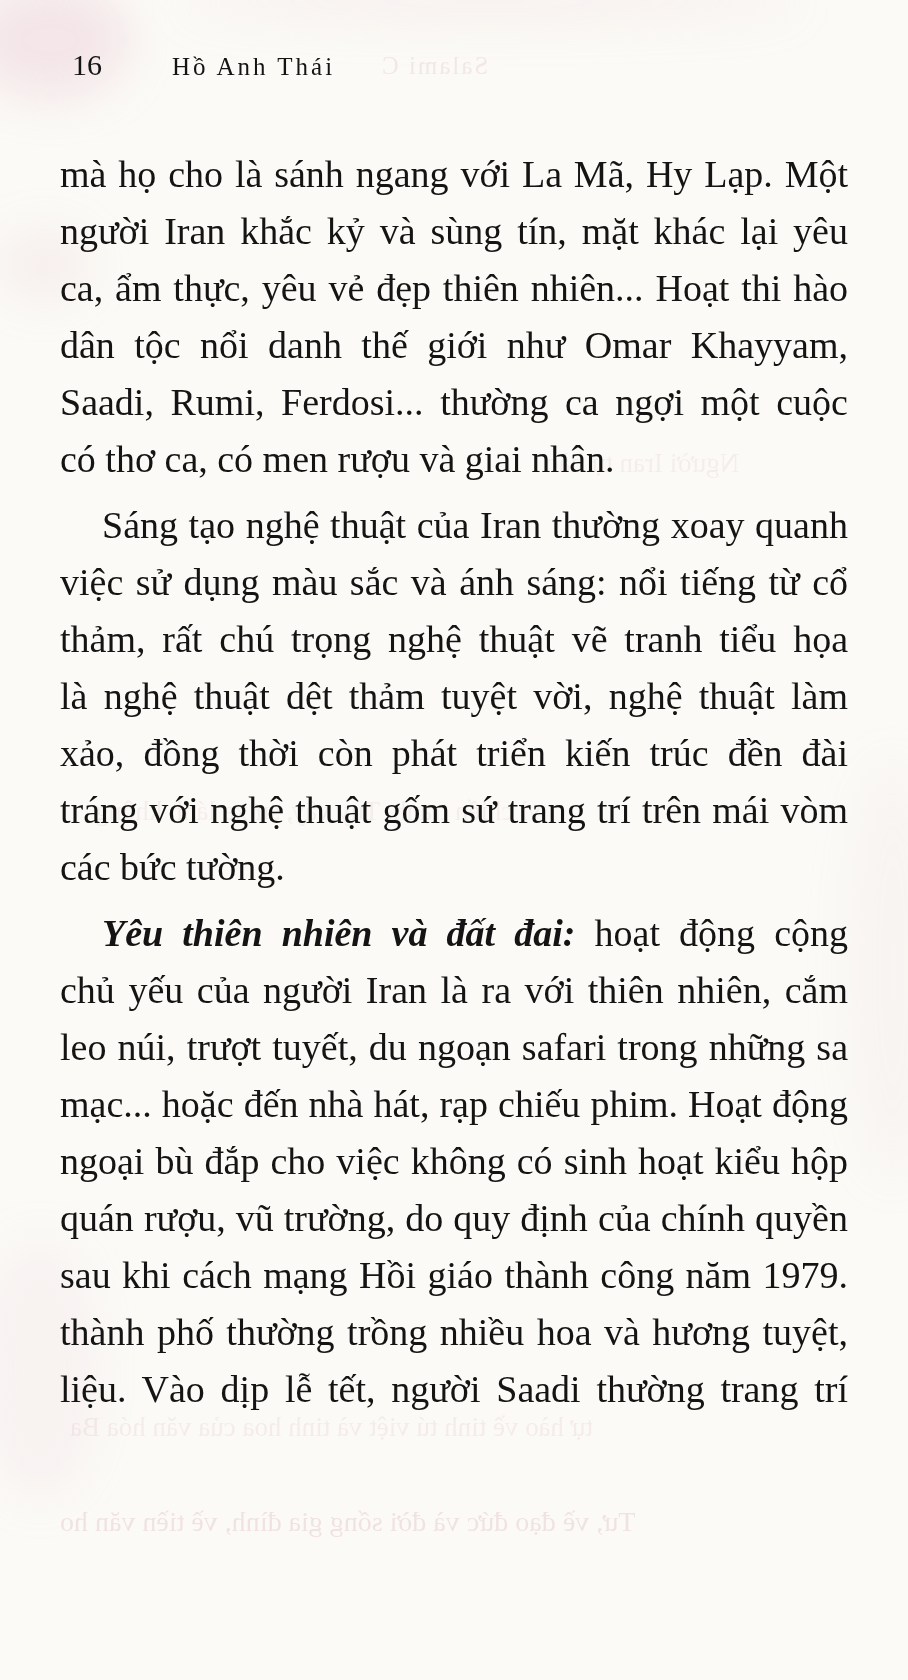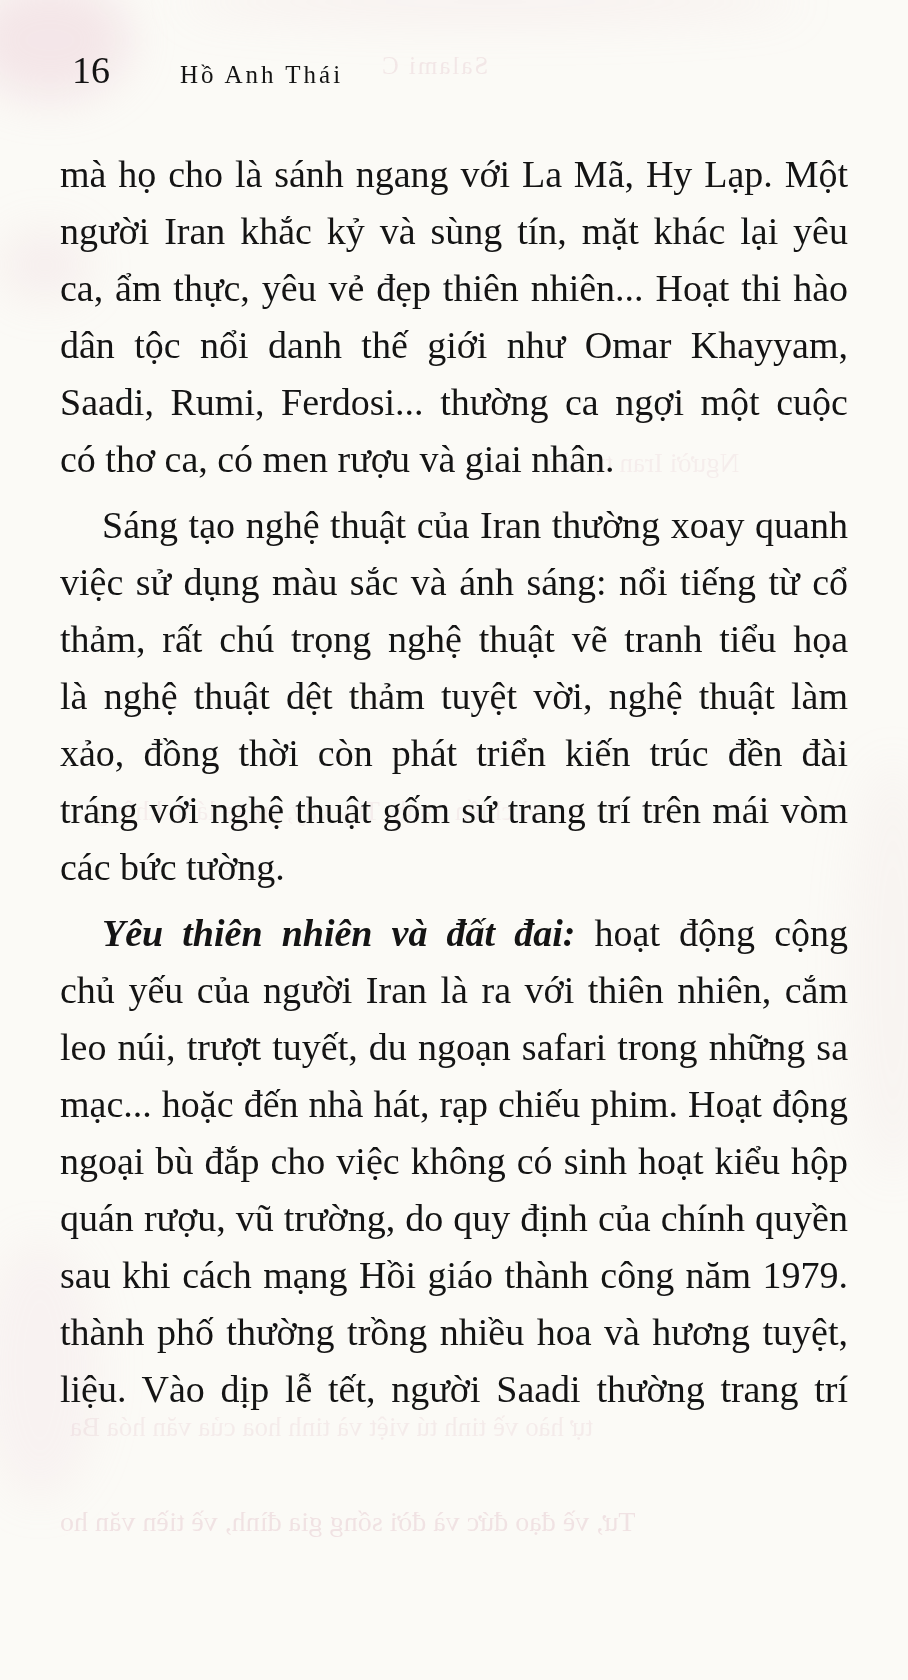--- a/index.html
+++ b/index.html
@@ -17,21 +17,21 @@
   .blob.b1{left:-30px;top:-20px;width:160px;height:120px;background:rgba(228,186,202,0.30);}
   .blob.b2{left:0px;top:230px;width:90px;height:70px;background:rgba(228,186,202,0.18);}
   .blob.b3{left:-20px;bottom:180px;width:120px;height:260px;background:rgba(232,196,210,0.14);}
   .blob.b4{right:-30px;top:760px;width:90px;height:420px;background:rgba(230,194,206,0.10);}
   .blob.b5{left:180px;top:-18px;width:620px;height:40px;background:rgba(230,190,204,0.16);}
 
   .header{
     position:absolute;top:48px;left:72px;
     display:flex;align-items:baseline;gap:36px;
   }
-  .page-num{font-size:38px;text-align:center;}
+  .page-num{font-size:30px;text-align:center;}
   .running-head{font-size:25px;letter-spacing:3px;margin-left:34px;}
 
   .textblock{position:absolute;left:60px;top:146px;width:788px;}
   .line{
     font-size:38px;
     line-height:57px;height:57px;overflow:hidden;
     text-align:justify;text-align-last:justify;
   }
   .line.para-end{text-align-last:left;}
   .line.para-start{text-indent:42px;}

